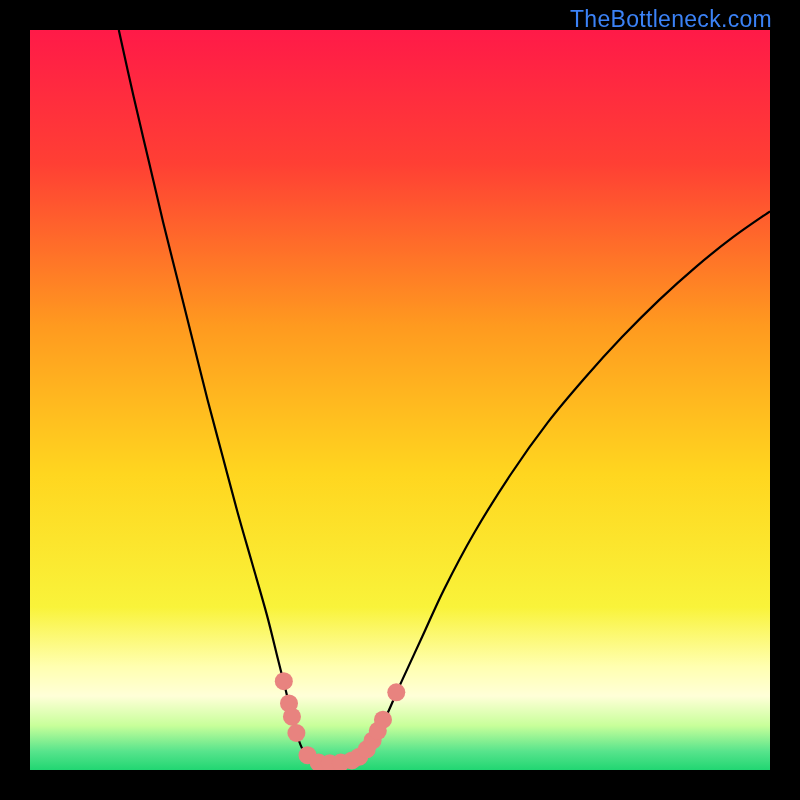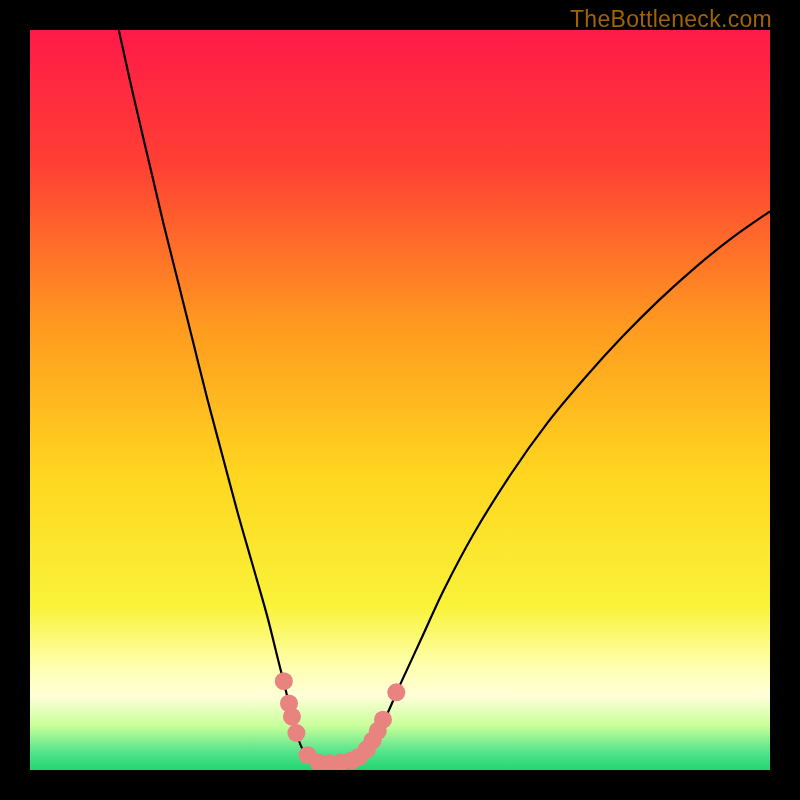--- a/index.html
+++ b/index.html
@@ -23,21 +23,21 @@
     position: absolute;
     left: 0;
     top: 0;
     width: 740px;
     height: 740px;
   }
   .watermark {
     position: absolute;
     top: 6px;
     right: 28px;
-    color: #a16207;
+    color: #3b82f6;
     font-size: 23px;
     font-weight: 500;
     letter-spacing: 0.3px;
     font-family: Arial, sans-serif;
   }
   svg { display: block; }
 </style>
 </head>
 <body>
 

